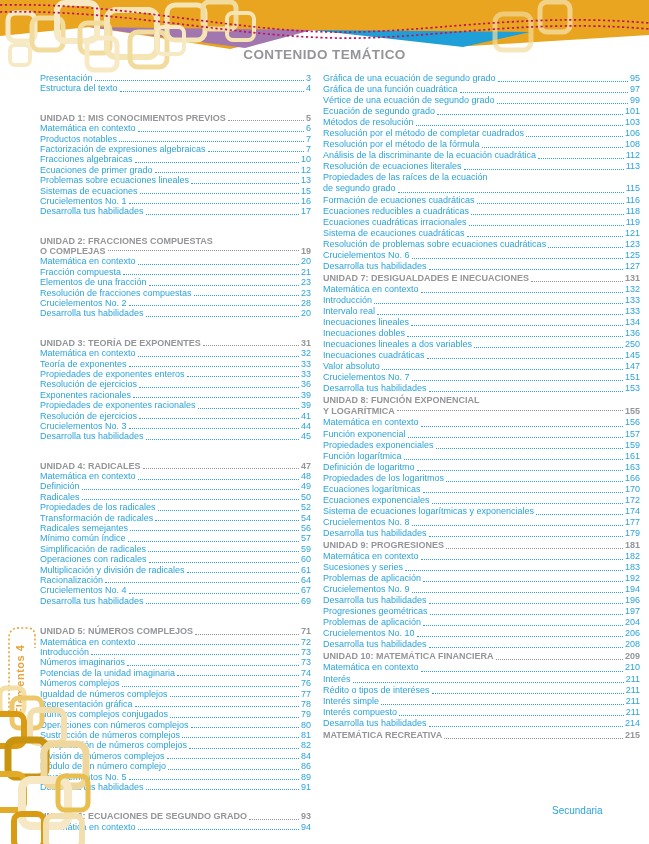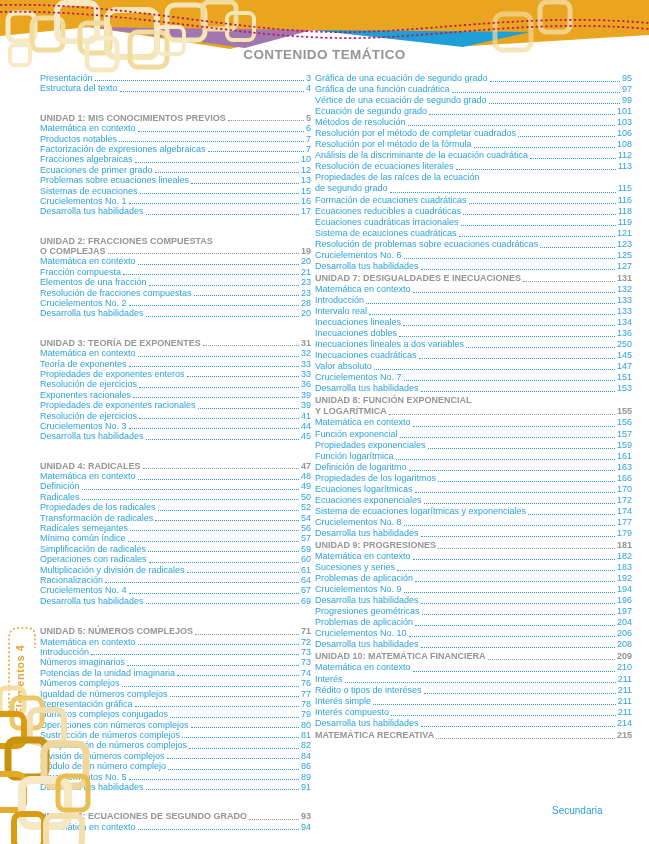--- a/index.html
+++ b/index.html
@@ -10,41 +10,41 @@
   }
   .sheet{position:absolute;inset:0;}
   
   .banner{position:absolute;top:0;left:0;width:649px;height:100px;pointer-events:none;}
   
   .page-title{
     position:absolute;top:47px;left:0;width:649px;text-align:center;
     font-size:13.5px;font-weight:bold;letter-spacing:.4px;color:var(--unit-gray);
   }
   
-  .cols{position:absolute;left:40px;top:73px;display:flex;gap:4px;}
+  .cols{position:absolute;left:40px;top:73px;display:flex;gap:12px;}
   .col{overflow:visible;}
   .col-left{width:271px;}
   .col-right{width:317px;}
   .row{
     display:flex;align-items:flex-end;white-space:nowrap;
     font-size:9px;color:var(--entry-blue);
   }
   .col-left  .row{line-height:10.4px;height:10.4px;}
   .col-right .row{line-height:11.05px;height:11.05px;}
   .row .lbl{flex:0 0 auto;}
   .row .leader{
     flex:1 1 auto;min-width:5px;
     border-bottom:1.6px dotted currentColor;
     margin:0 2px 2px 2px;
   }
   .row .pg{flex:0 0 auto;}
   .row.unit{color:var(--unit-gray);font-weight:bold;}
   .col-left  .row.unit{margin-top:19px;}
   .col-right .row.unit{margin-top:1px;}
-  .row.unit.cont{margin-top:0 !important;}
+  .row.unit.cont{margin-top:0 !important;align-items:center;}
   .row.gap-lg{margin-top:20px !important;}
   
   .side-label{
     position:absolute;left:14px;top:629px;height:86px;
     writing-mode:vertical-rl;transform:rotate(180deg);
     font-size:11px;font-weight:bold;color:var(--side-label-orange);
     letter-spacing:.5px;
   }
   .deco-bottom{position:absolute;left:0;bottom:0;width:120px;height:232px;pointer-events:none;}
   

